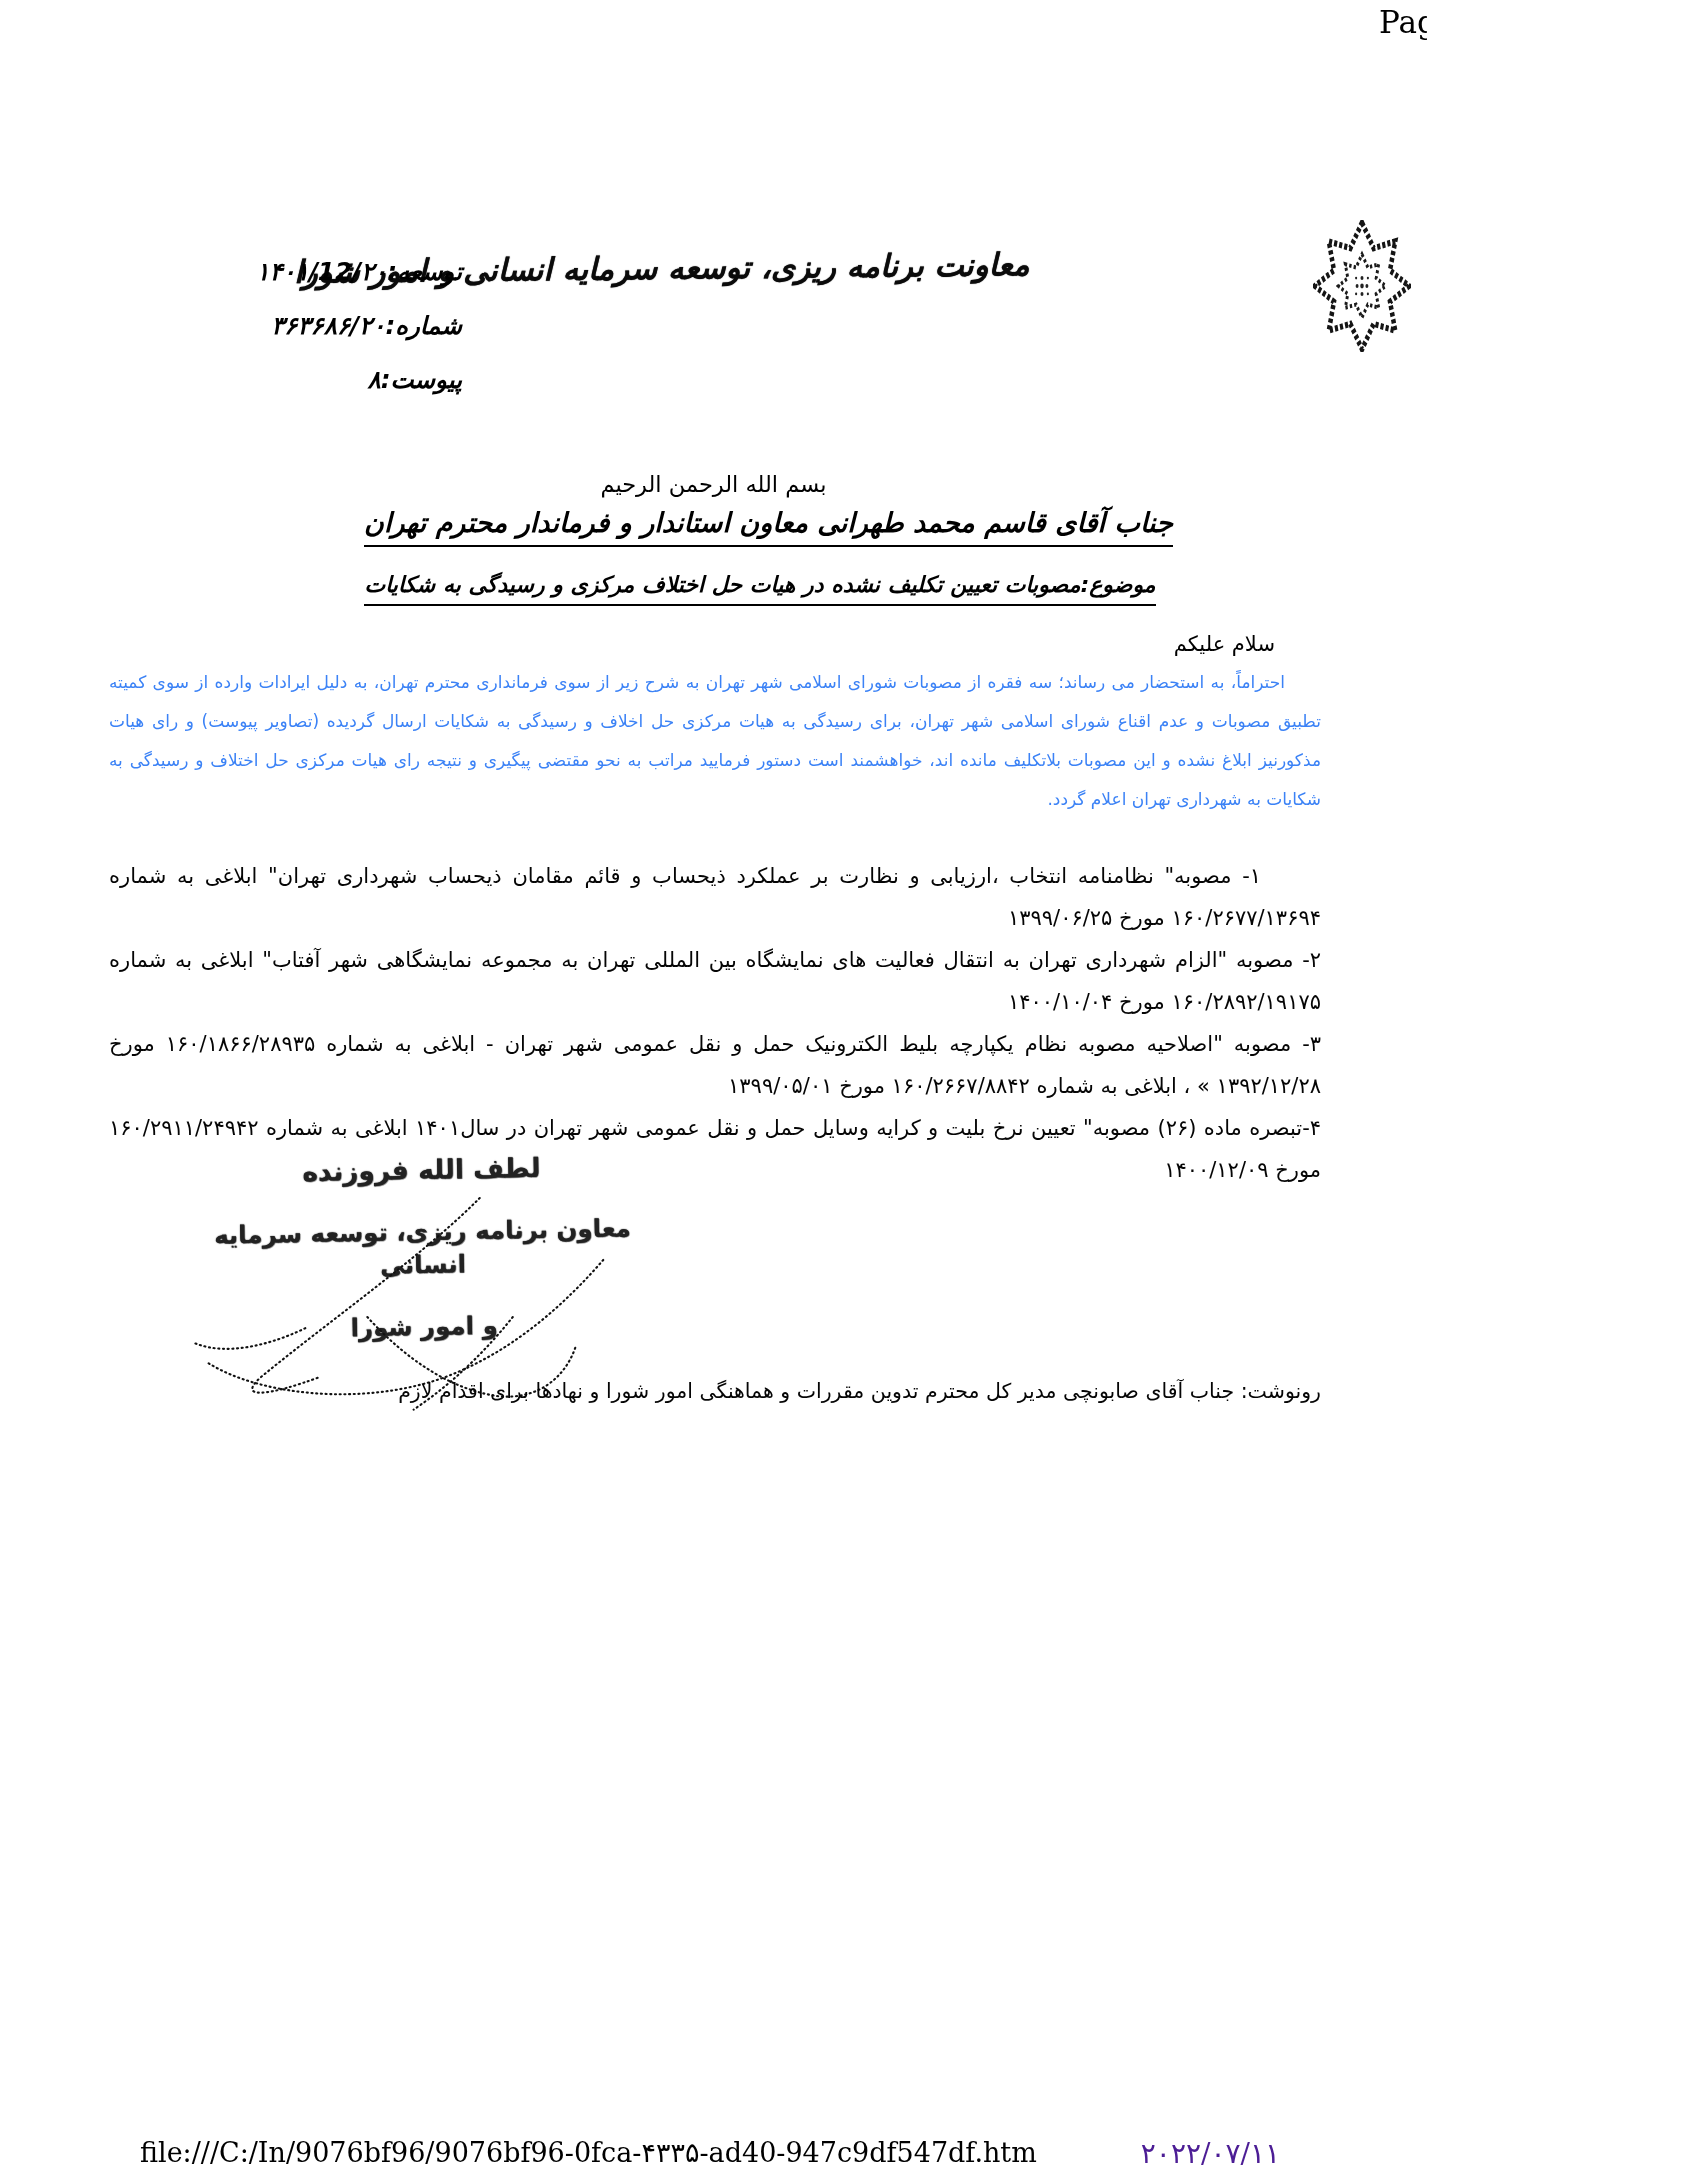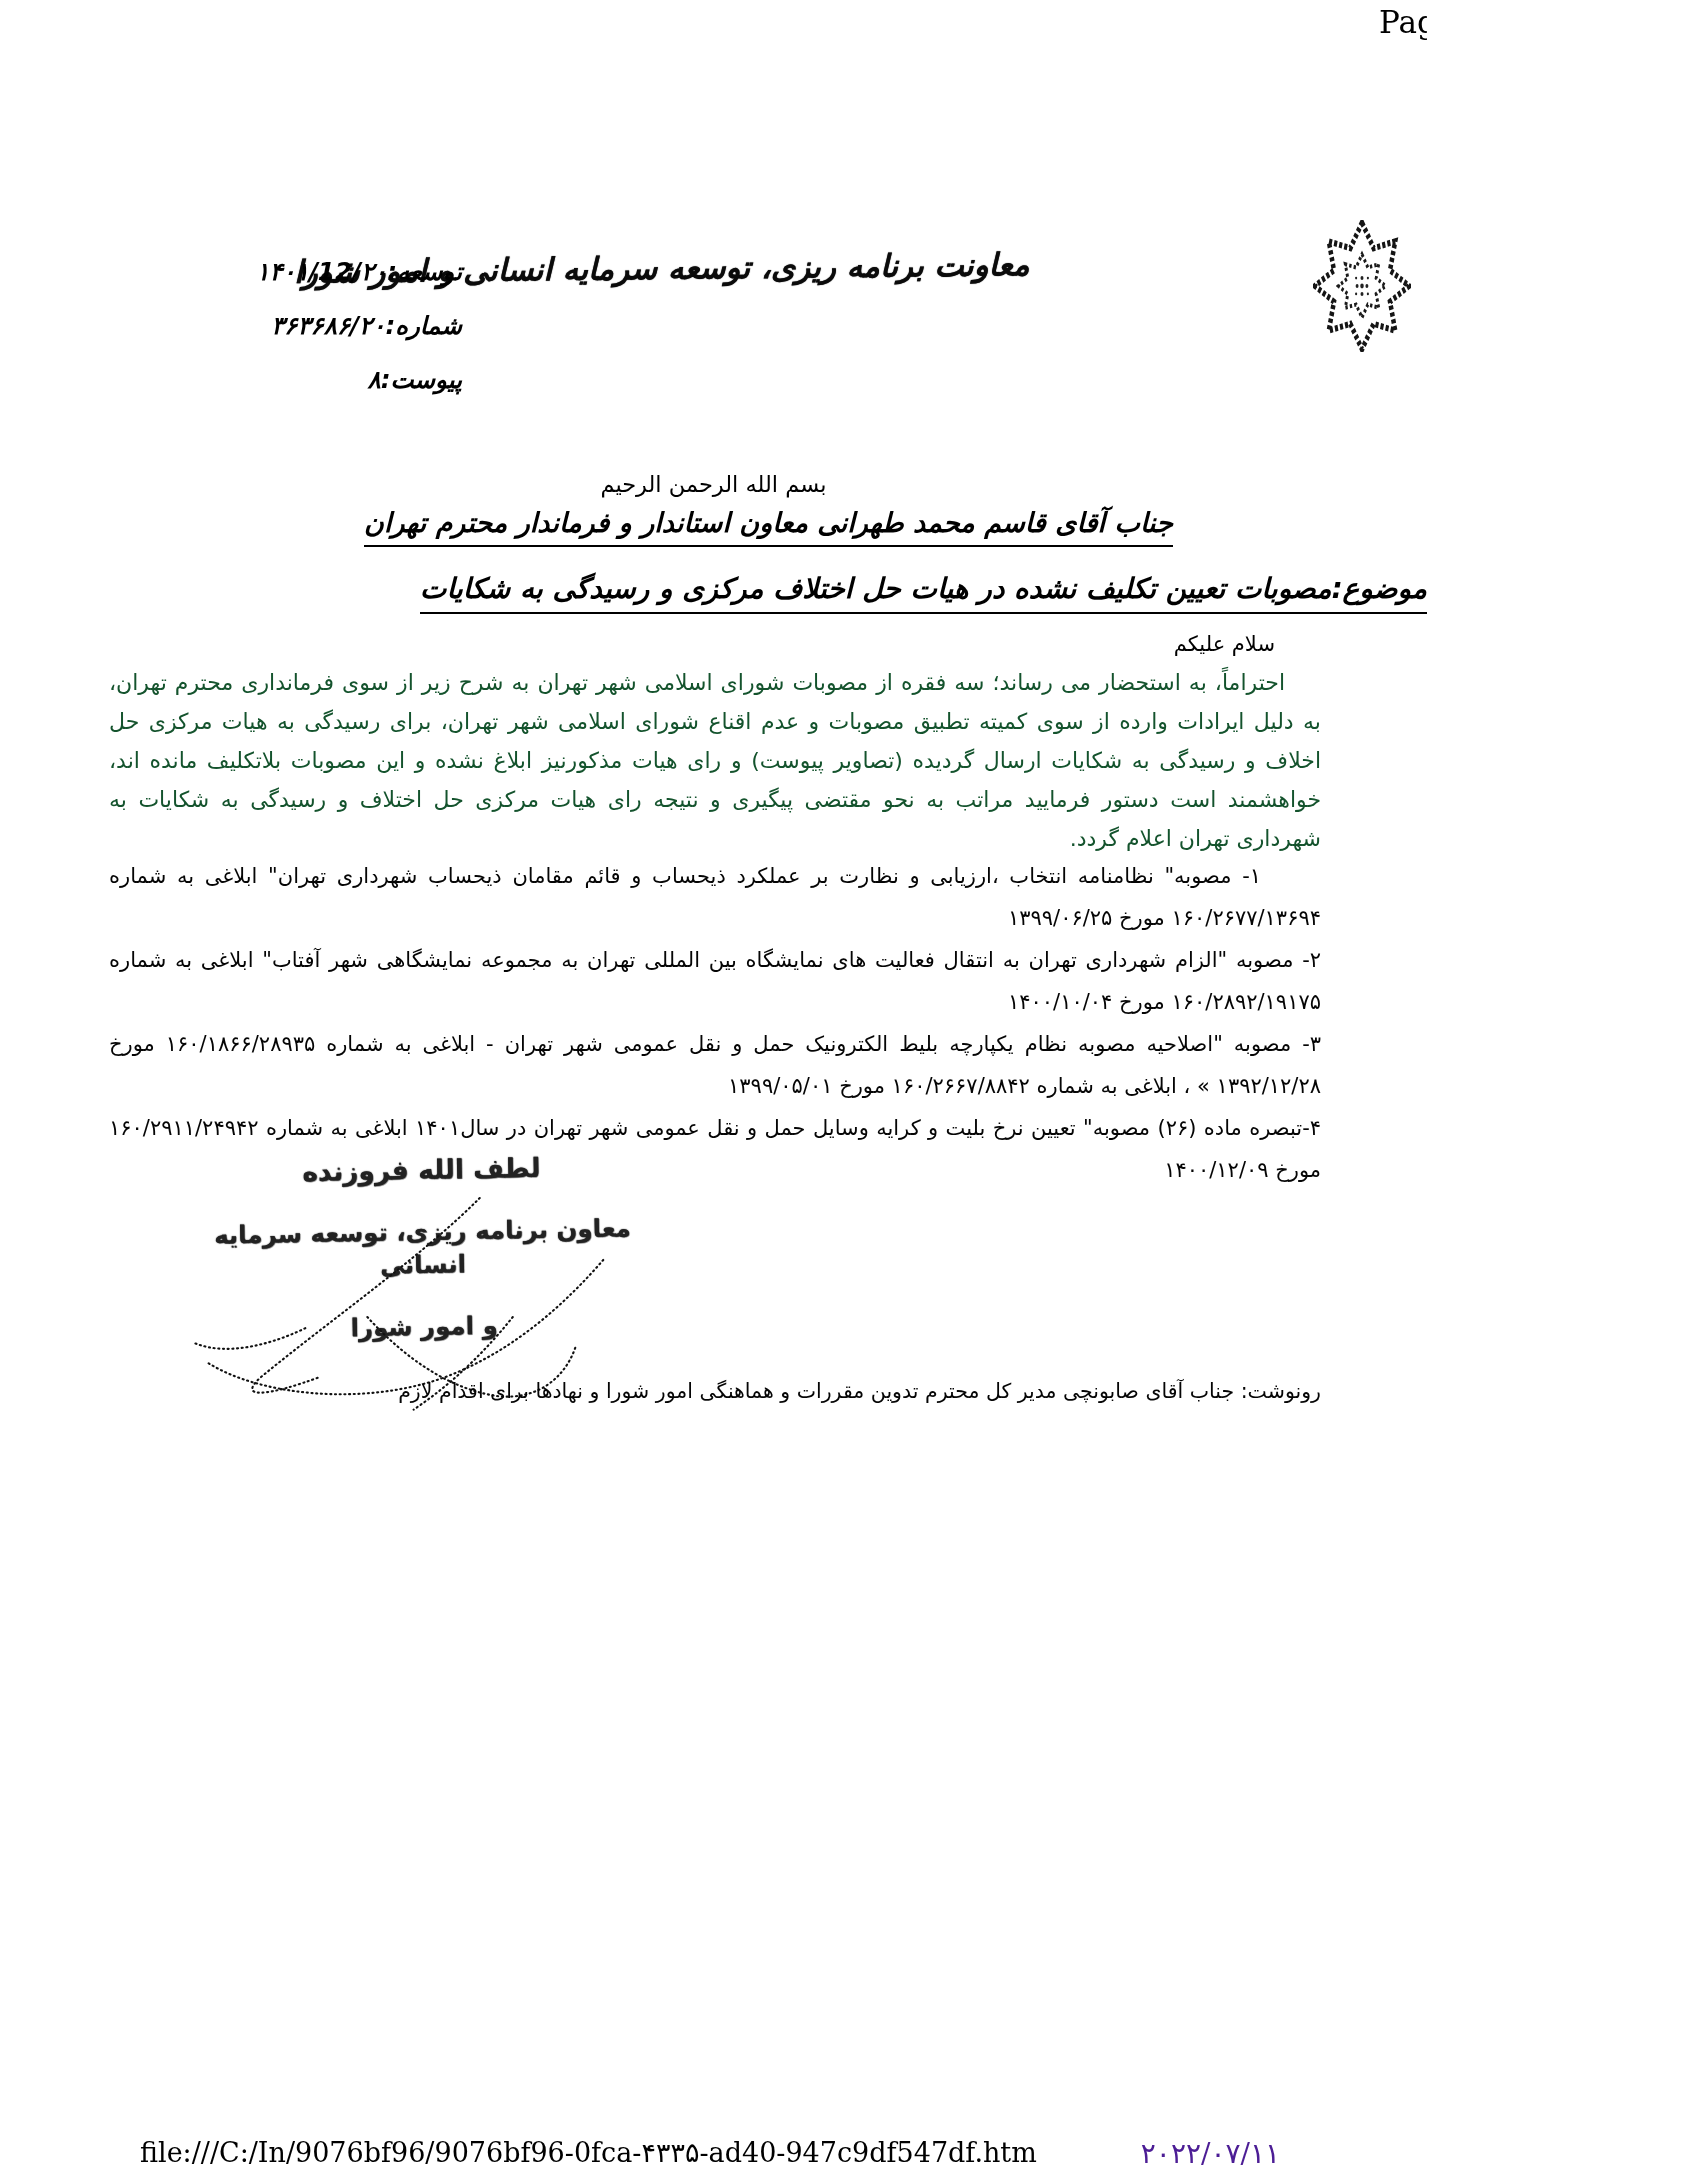--- a/index.html
+++ b/index.html
@@ -45,35 +45,35 @@
     text-align:center;direction:rtl;
     font-size:22.5px;color:#000;
   }
   .addressee{
     position:absolute;top:507px;left:0;right:0;
     padding-left:110px;text-align:center;direction:rtl;
     font-size:27px;font-weight:bold;font-style:italic;color:#000;
   }
   .subject{
     position:absolute;top:572px;left:0;right:0;
-    padding-left:93px;text-align:right;direction:rtl;
-    font-size:28px;font-weight:bold;font-style:italic;color:#000;
+    padding-left:93px;text-align:center;direction:rtl;
+    font-size:22px;font-weight:bold;font-style:italic;color:#000;
   }
   .u-line{border-bottom:2.6px solid #000;padding-bottom:6.6px;display:inline-block;}
 
   .salutation{
     position:absolute;top:632px;right:152px;
     direction:rtl;font-size:21px;color:#000;
   }
 
   .body-par{
     position:absolute;top:663px;right:106px;left:109px;
     direction:rtl;text-align:justify;
-    font-size:22px;line-height:39px;
-    text-indent:36px;color:#14532d;margin:0;
+    font-size:17px;line-height:39px;
+    text-indent:36px;color:#3b82f6;margin:0;
   }
 
   .items{
     position:absolute;top:855px;right:106px;left:109px;
     direction:rtl;
   }
   .items p{
     margin:0;text-align:justify;
     font-size:21px;line-height:42px;color:#050505;
   }

